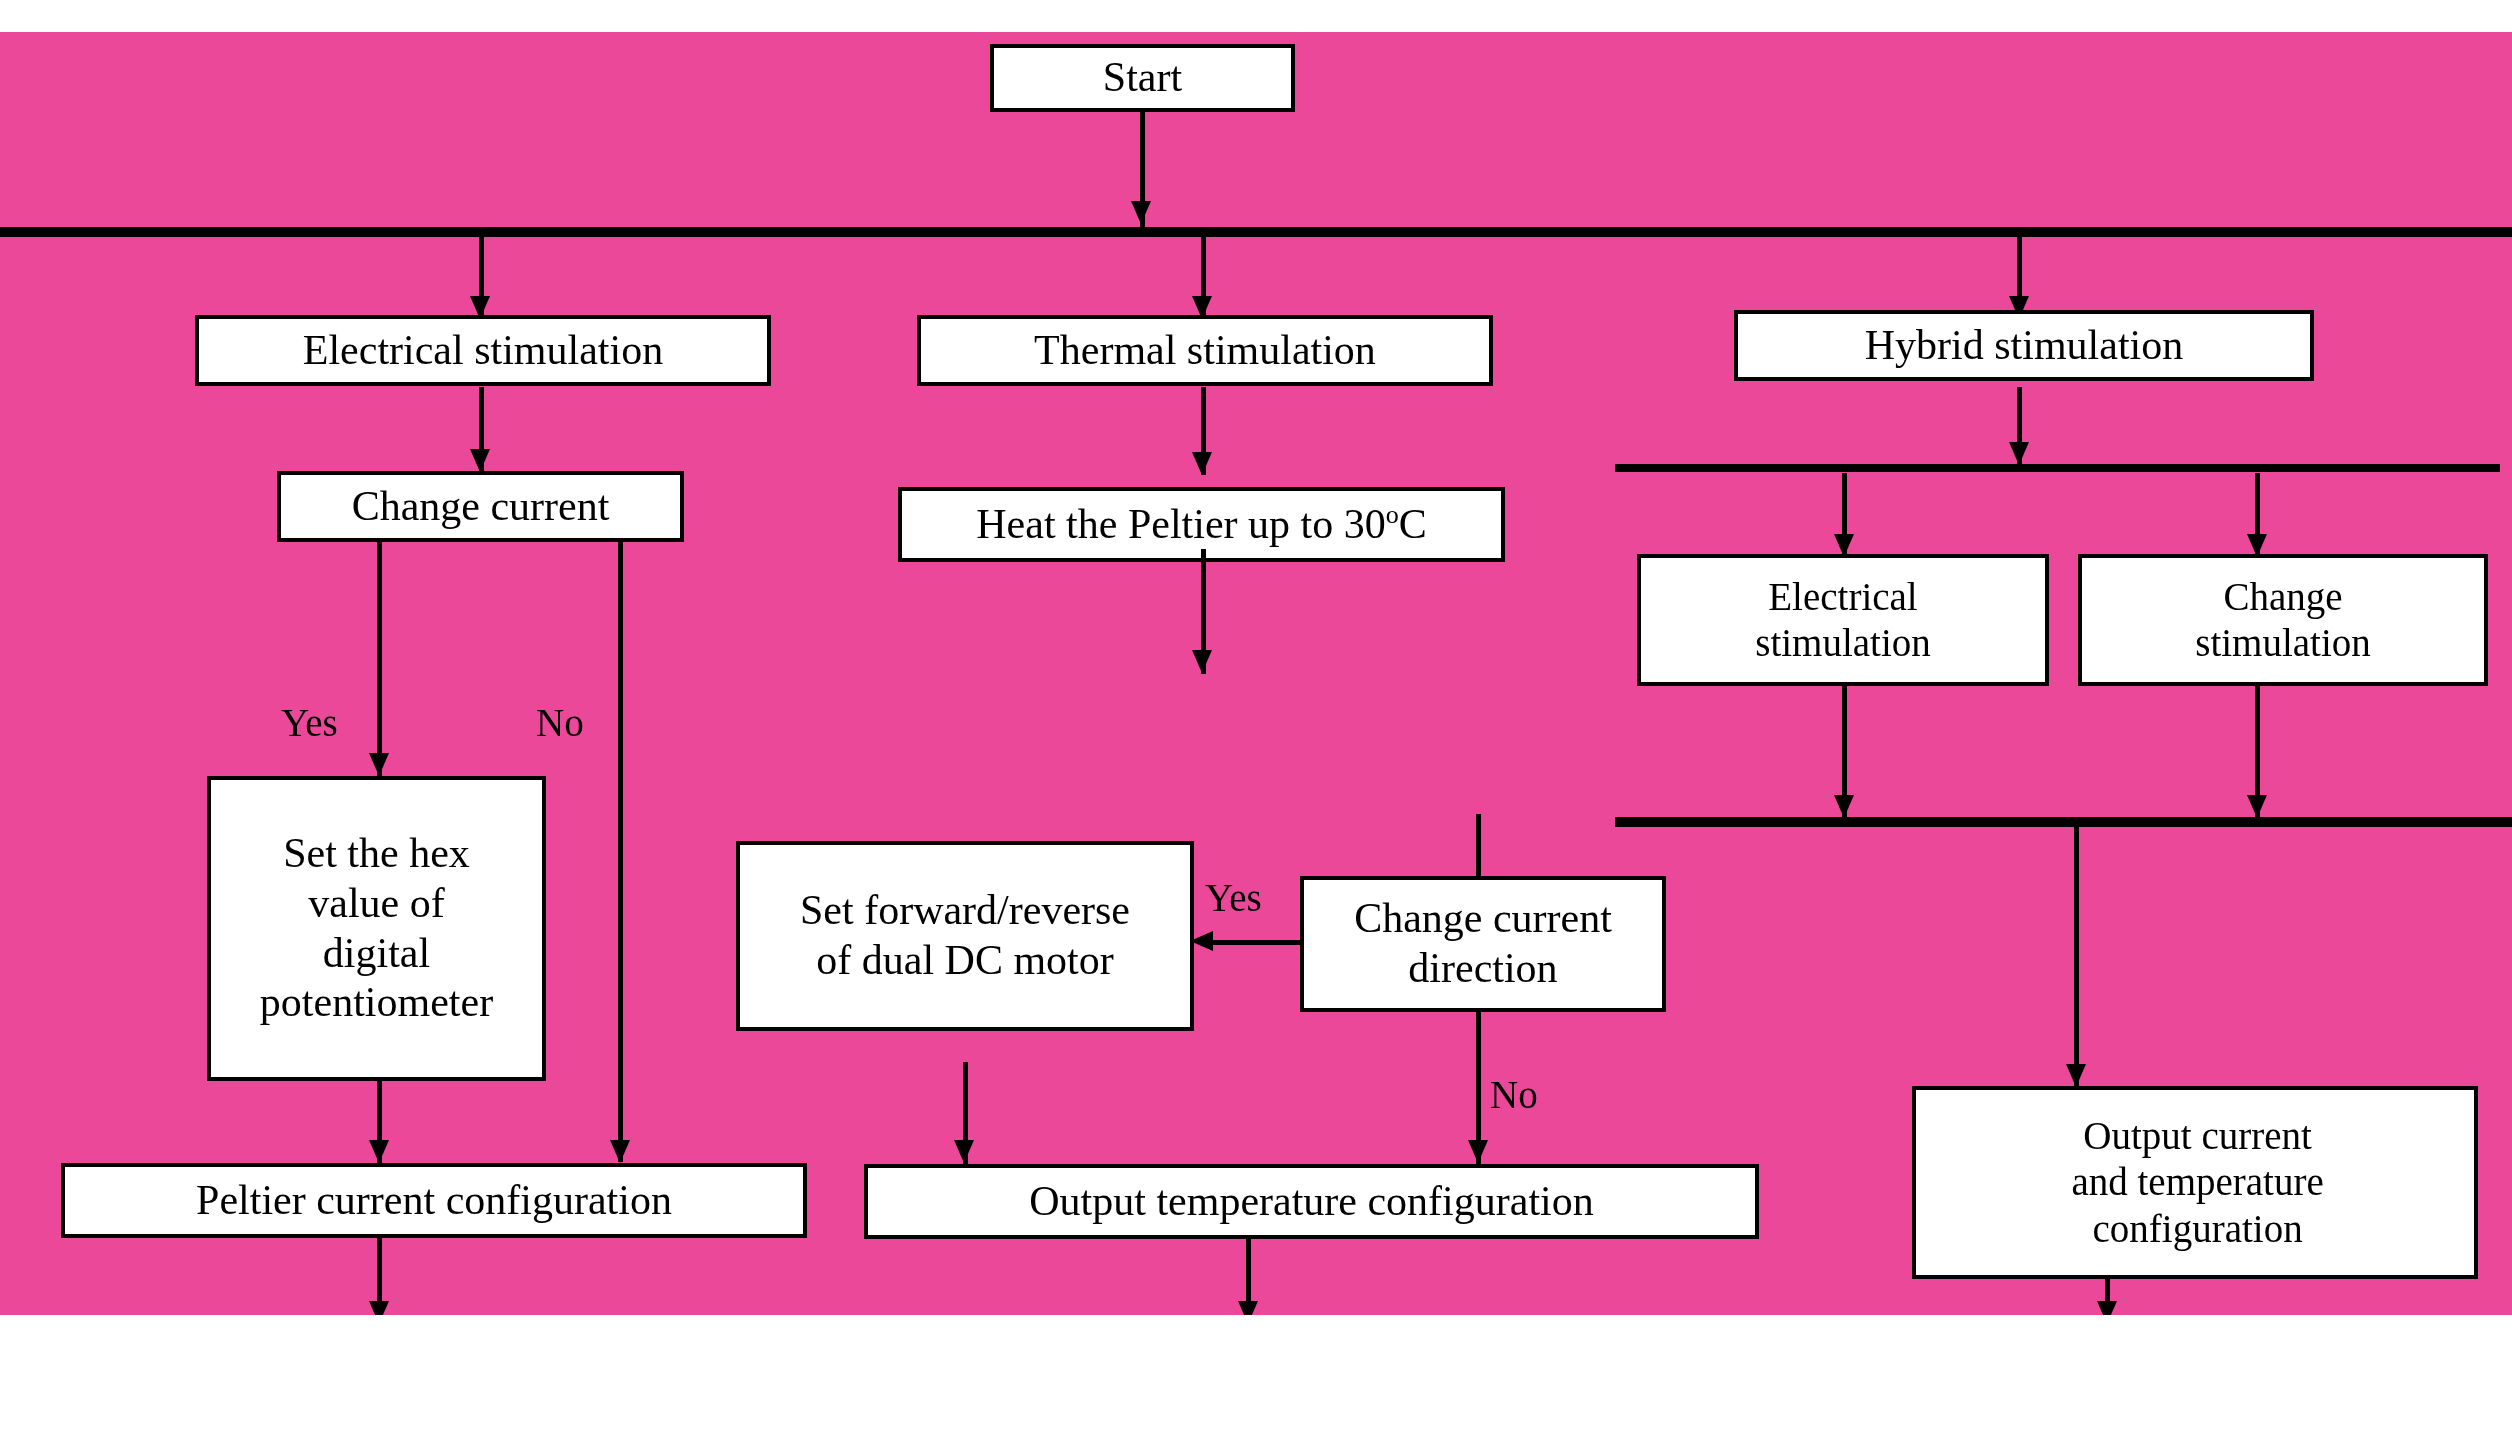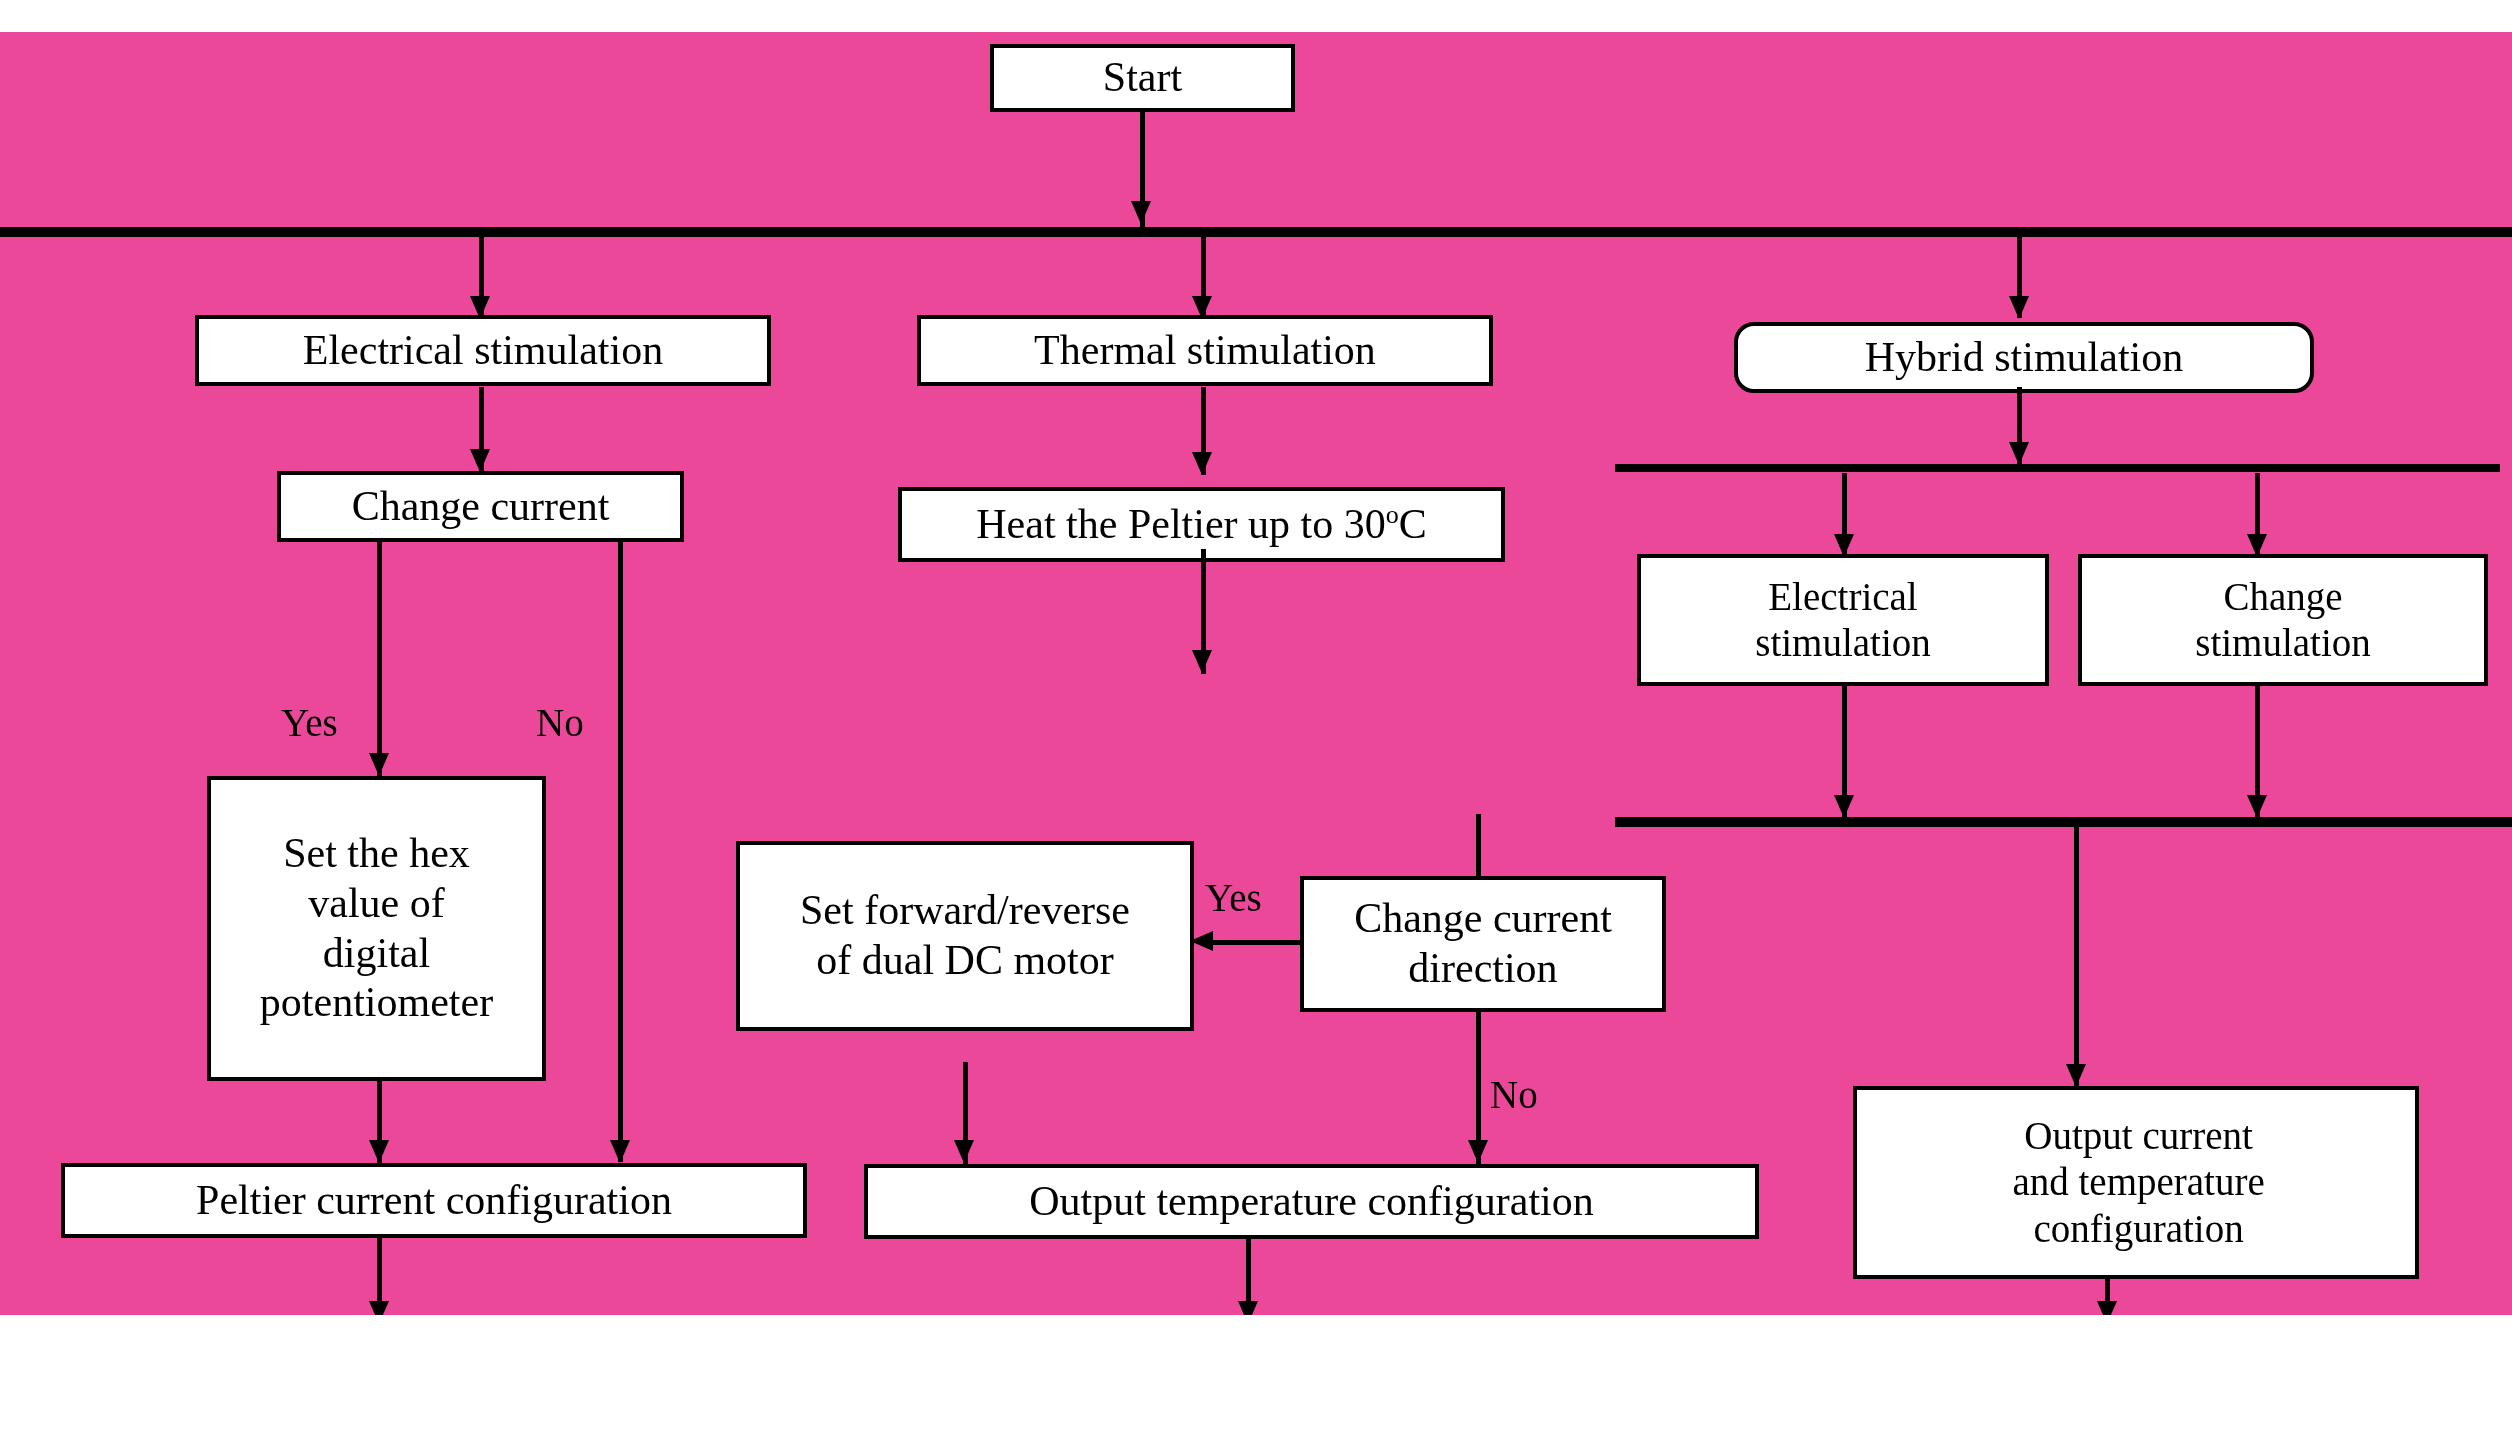--- a/index.html
+++ b/index.html
@@ -94,21 +94,21 @@
   <div class="vline" style="left:1201px; top:205px; height:81px;"></div>
   <div class="arrow-down" style="left:1192px; top:264px;"></div>
 
   <div class="vline" style="left:2017px; top:205px; height:81px;"></div>
   <div class="arrow-down" style="left:2009px; top:264px;"></div>
 
   <div class="node" style="left:195px; top:283px; width:576px; height:71px;">Electrical stimulation</div>
 
   <div class="node" style="left:917px; top:283px; width:576px; height:71px;">Thermal stimulation</div>
 
-  <div class="node" style="left:1734px; top:290px; width:580px; height:71px;border-radius:20px;">Hybrid stimulation</div>
+  <div class="node" style="left:1734px; top:278px; width:580px; height:71px;">Hybrid stimulation</div>
 
   <div class="vline" style="left:479px; top:355px; height:85px;"></div>
   <div class="arrow-down" style="left:470px; top:417px;"></div>
 
   <div class="node" style="left:277px; top:439px; width:407px; height:71px;">Change current</div>
 
   <div class="vline" style="left:377px; top:510px; height:234px;"></div>
   <div class="arrow-down" style="left:369px; top:721px;"></div>
   <div class="edge-label" style="left:281px; top:671px;">Yes</div>
 
@@ -186,21 +186,21 @@
   <div class="arrow-down" style="left:1834px; top:763px;"></div>
 
   <div class="vline" style="left:2255px; top:654px; height:132px;"></div>
   <div class="arrow-down" style="left:2247px; top:763px;"></div>
 
   <div class="bar" style="left:1615px; top:785px; width:898px; height:9.5px;"></div>
 
   <div class="vline" style="left:2074px; top:794px; height:261px;"></div>
   <div class="arrow-down" style="left:2066px; top:1032px;"></div>
 
-  <div class="node small" style="left:1853px; top:1054px; width:566px; height:193px;padding-left:12px;">Output current
+  <div class="node small" style="left:1912px; top:1054px; width:566px; height:193px;padding-left:12px;">Output current
 and temperature
 configuration</div>
 
   <div class="vline" style="left:2105px; top:1247px; height:46px;"></div>
   <div class="arrow-down" style="left:2097px; top:1269px;"></div>
 
   <div class="bar" style="left:0px; top:1293px; width:2512px; height:9.5px;"></div>
 
   <div class="vline" style="left:1201px; top:1303px; height:75px;"></div>
   <div class="arrow-down" style="left:1192px; top:1356px;"></div>

